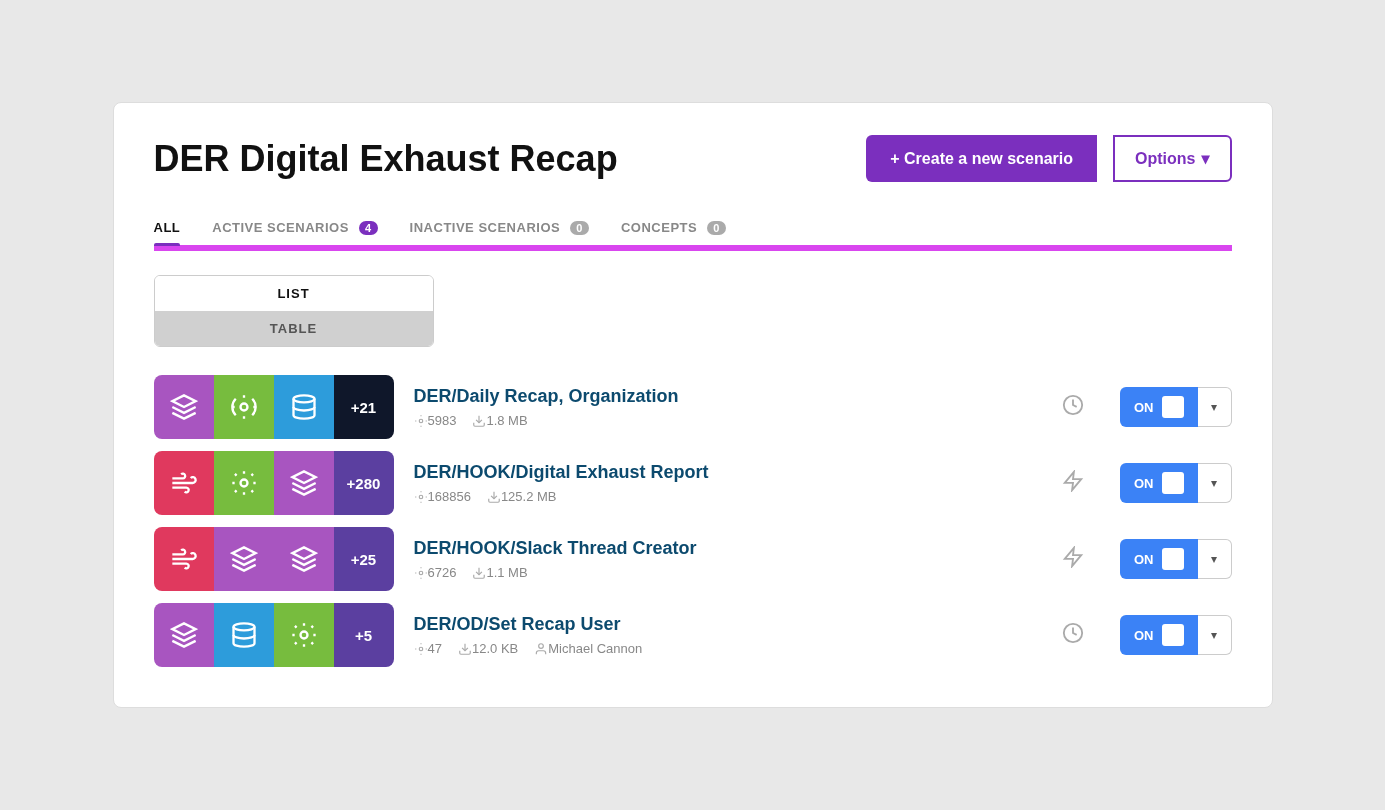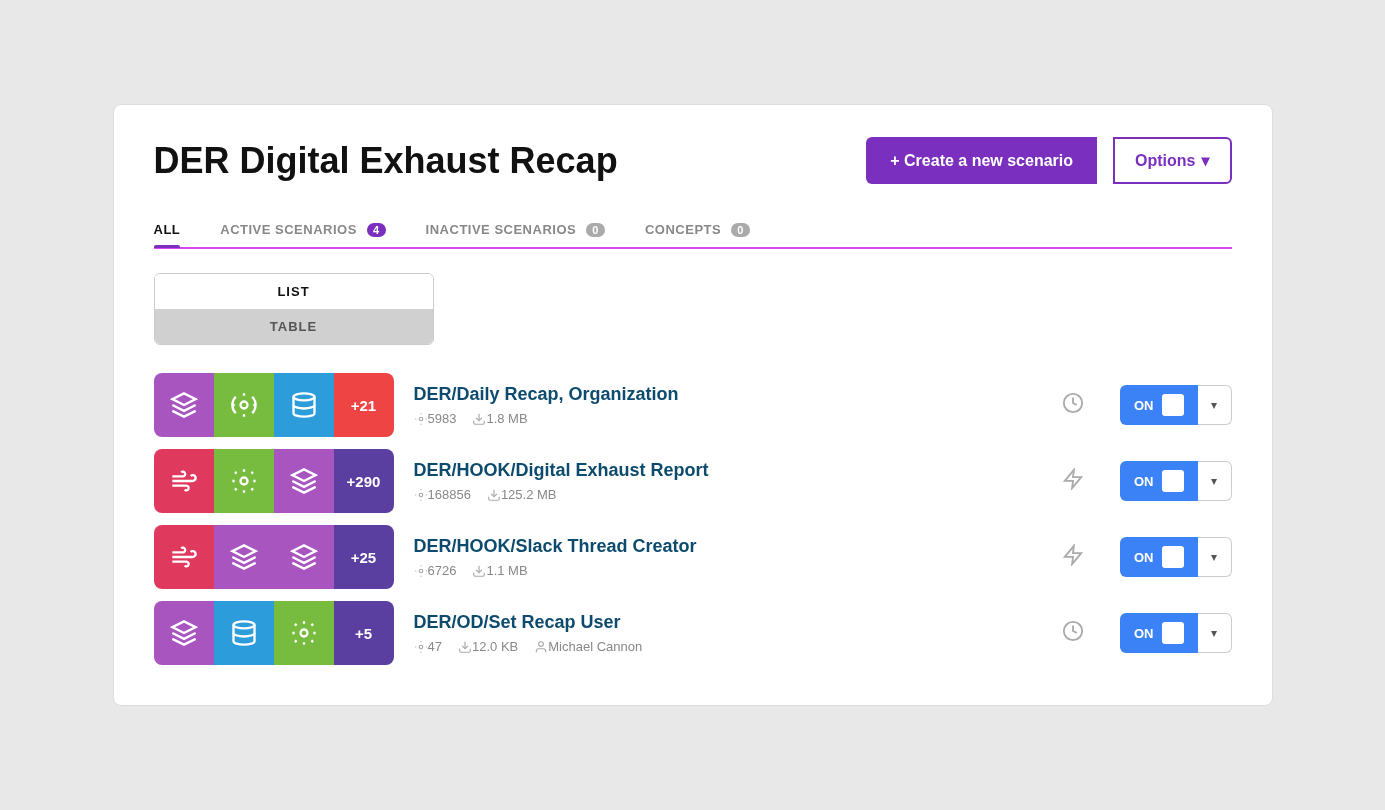--- a/index.html
+++ b/index.html
@@ -55,22 +55,22 @@
       padding: 12px 20px;
       font-size: 16px;
       font-weight: 600;
       cursor: pointer;
       display: flex;
       align-items: center;
       gap: 6px;
     }
     .tabs {
       display: flex;
-      gap: 8px;
-      border-bottom: 2px solid #d946ef;
+      gap: 0;
+      border-bottom: 6px solid #d946ef;
       margin-bottom: 24px;
     }
     .tab {
       padding: 10px 0;
       margin-right: 32px;
       font-size: 13px;
       font-weight: 600;
       color: #888;
       cursor: pointer;
       letter-spacing: 0.5px;
@@ -295,21 +295,21 @@
             <path d="M12 2v2M12 20v2M2 12h2M20 12h2"></path>
           </svg>
         </div>
         <div class="icon-cell" style="background:#2d9cdb;">
           <svg class="svg-icon" viewBox="0 0 24 24" fill="none" stroke="#fff" stroke-width="2">
             <ellipse cx="12" cy="5" rx="9" ry="3"></ellipse>
               <path d="M3 5v14c0 1.66 4 3 9 3s9-1.34 9-3V5"></path>
               <path d="M3 12c0 1.66 4 3 9 3s9-1.34 9-3"></path>
           </svg>
         </div>
-        <div class="icon-cell icon-extra" style="background:#ef4444;min-width:60px;">+21</div>
+        <div class="icon-cell icon-extra" style="background:#0f172a;min-width:60px;">+21</div>
       </div>
       <div class="scenario-info">
         <div class="scenario-name">DER/Daily Recap, Organization</div>
         <div class="scenario-meta">
           <span class="meta-item">
             <svg width="14" height="14" viewBox="0 0 24 24" fill="none" stroke="#aaa" stroke-width="2">
                 <circle cx="12" cy="12" r="3"></circle>
                 <path d="M12 2v2M12 20v2M2 12h2M20 12h2"></path>
               </svg>
             <span>5983</span>
@@ -355,21 +355,21 @@
               <path d="M4.22 4.22l1.42 1.42M18.36 18.36l1.42 1.42M18.36 5.64l1.42-1.42M4.22 19.78l1.42-1.42"></path>
           </svg>
         </div>
         <div class="icon-cell" style="background:#a855c0;">
           <svg class="svg-icon" viewBox="0 0 24 24" fill="none" stroke="#fff" stroke-width="2">
             <path d="M12 2L2 7l10 5 10-5-10-5z"></path>
               <path d="M2 17l10 5 10-5"></path>
               <path d="M2 12l10 5 10-5"></path>
           </svg>
         </div>
-        <div class="icon-cell icon-extra" style="background:#5b3fa0;min-width:60px;">+290</div>
+        <div class="icon-cell icon-extra" style="background:#5b3fa0;min-width:60px;">+280</div>
       </div>
       <div class="scenario-info">
         <div class="scenario-name">DER/HOOK/Digital Exhaust Report</div>
         <div class="scenario-meta">
           <span class="meta-item">
             <svg width="14" height="14" viewBox="0 0 24 24" fill="none" stroke="#aaa" stroke-width="2">
                 <circle cx="12" cy="12" r="3"></circle>
                 <path d="M12 2v2M12 20v2M2 12h2M20 12h2"></path>
               </svg>
             <span>168856</span>

